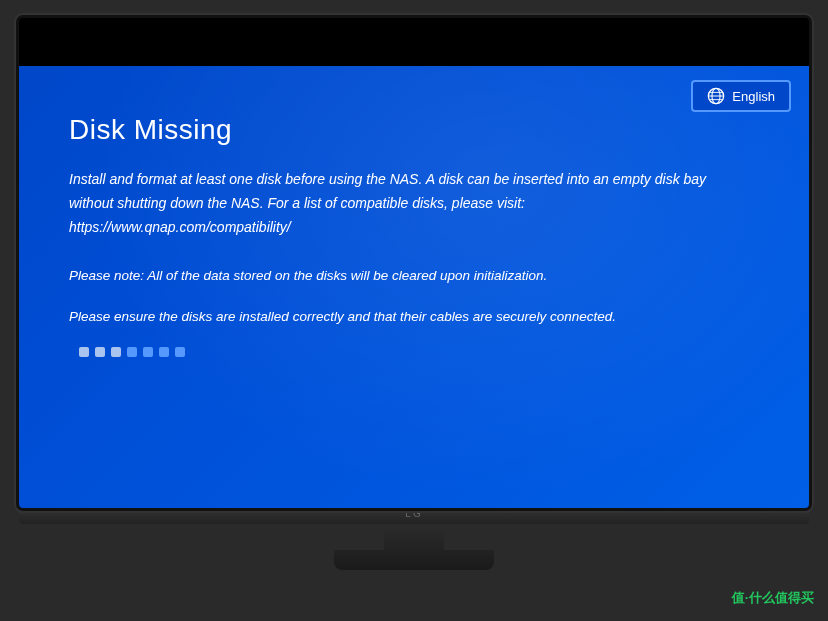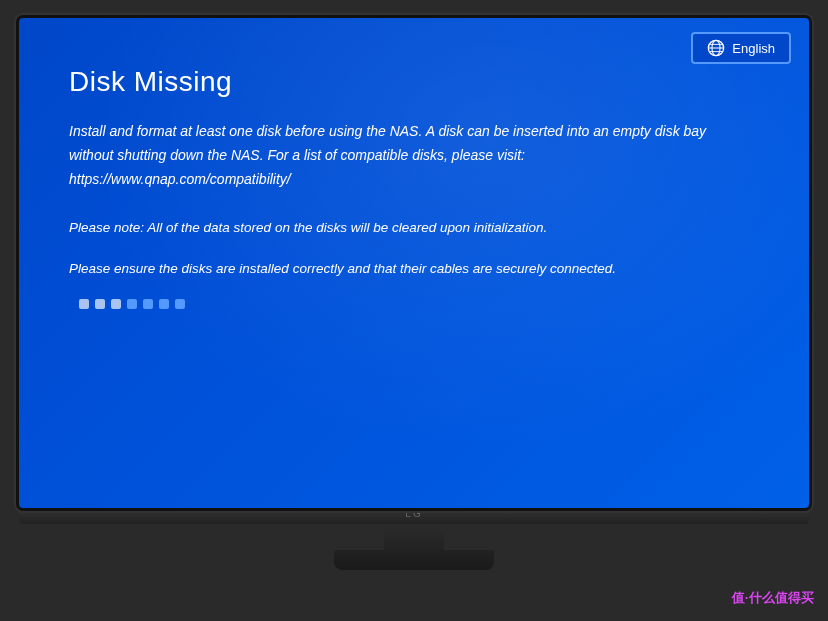--- a/index.html
+++ b/index.html
@@ -41,20 +41,21 @@
       box-shadow: 0 0 0 3px #111, 0 0 0 5px #333;
     }
 
     .screen {
       width: 100%;
       height: 100%;
       background: #0047c9;
       background: linear-gradient(135deg, #0047c9 0%, #0050d8 40%, #0060e8 100%);
       position: relative;
       padding: 30px 50px 30px 50px;
+      margin-top: 48px;
     }
 
     
     .screen::after {
       content: '';
       position: absolute;
       top: 0; left: 0; right: 0; bottom: 0;
       background: radial-gradient(ellipse at 60% 25%, rgba(255,255,255,0.07) 0%, transparent 60%);
       pointer-events: none;
     }
@@ -169,21 +170,21 @@
       height: 20px;
       background: linear-gradient(to bottom, #222, #1a1a1a);
       border-radius: 0 0 8px 8px;
     }
 
     
     .watermark {
       position: absolute;
       bottom: 14px;
       right: 14px;
-      color: #d946ef;
+      color: #22c55e;
       font-size: 13px;
       font-weight: bold;
       font-family: sans-serif;
       z-index: 20;
     }
 
     .floor {
       position: absolute;
       bottom: 0;
       left: 0;

